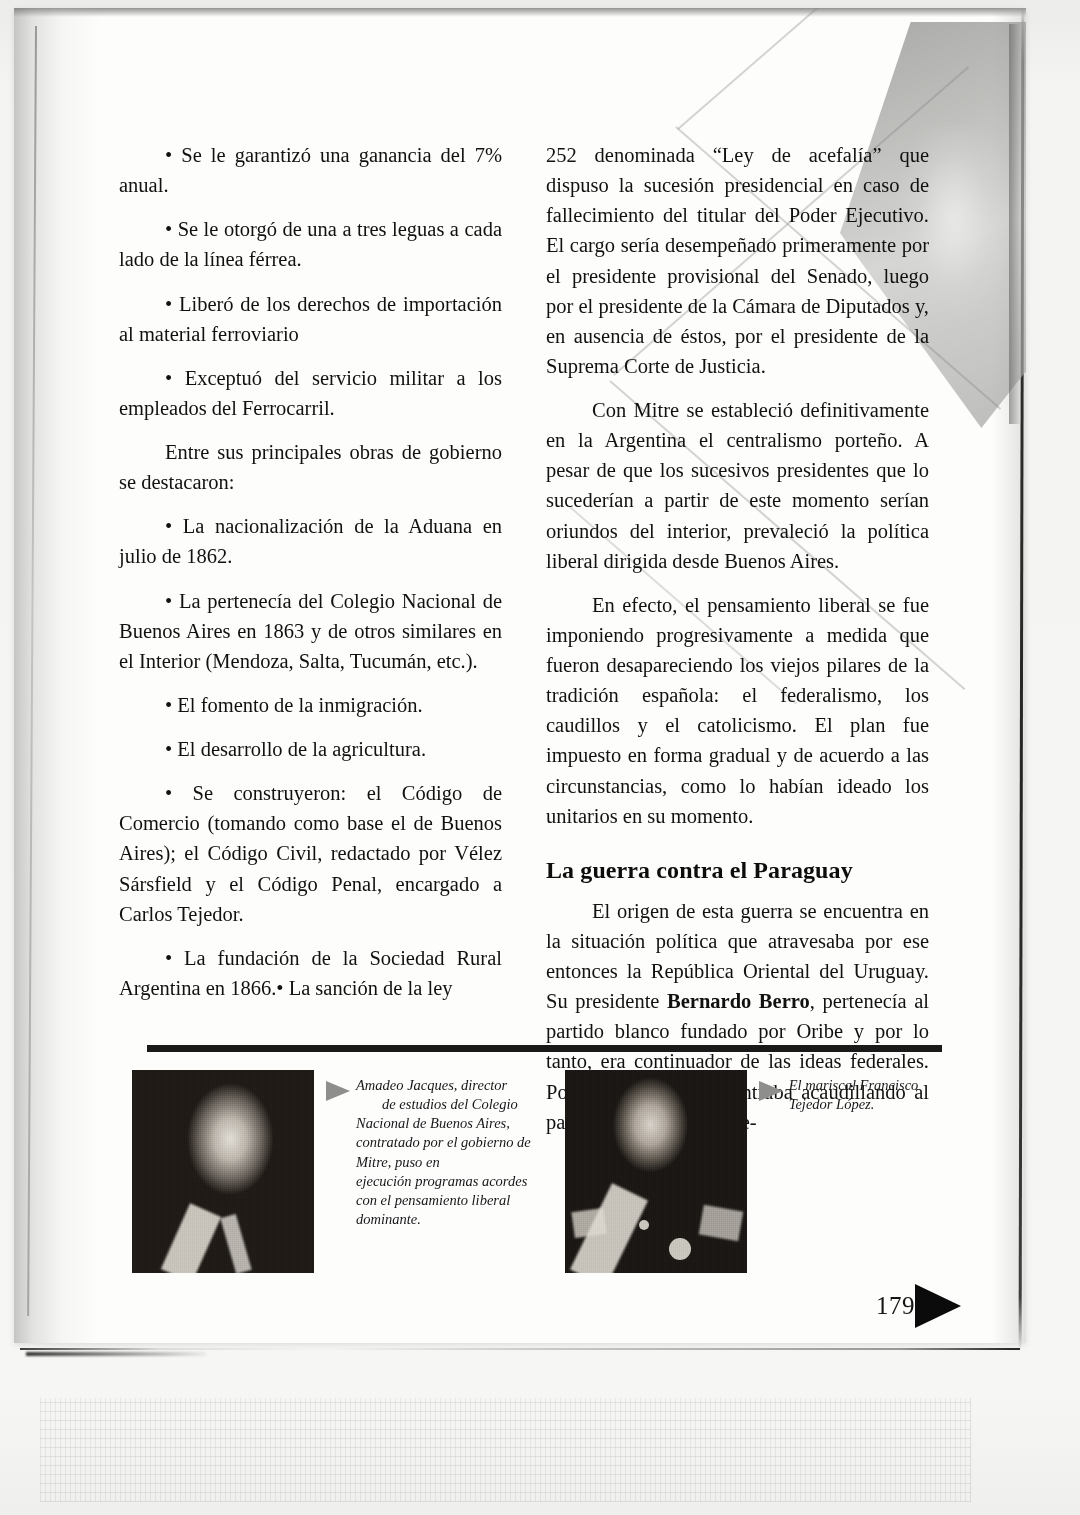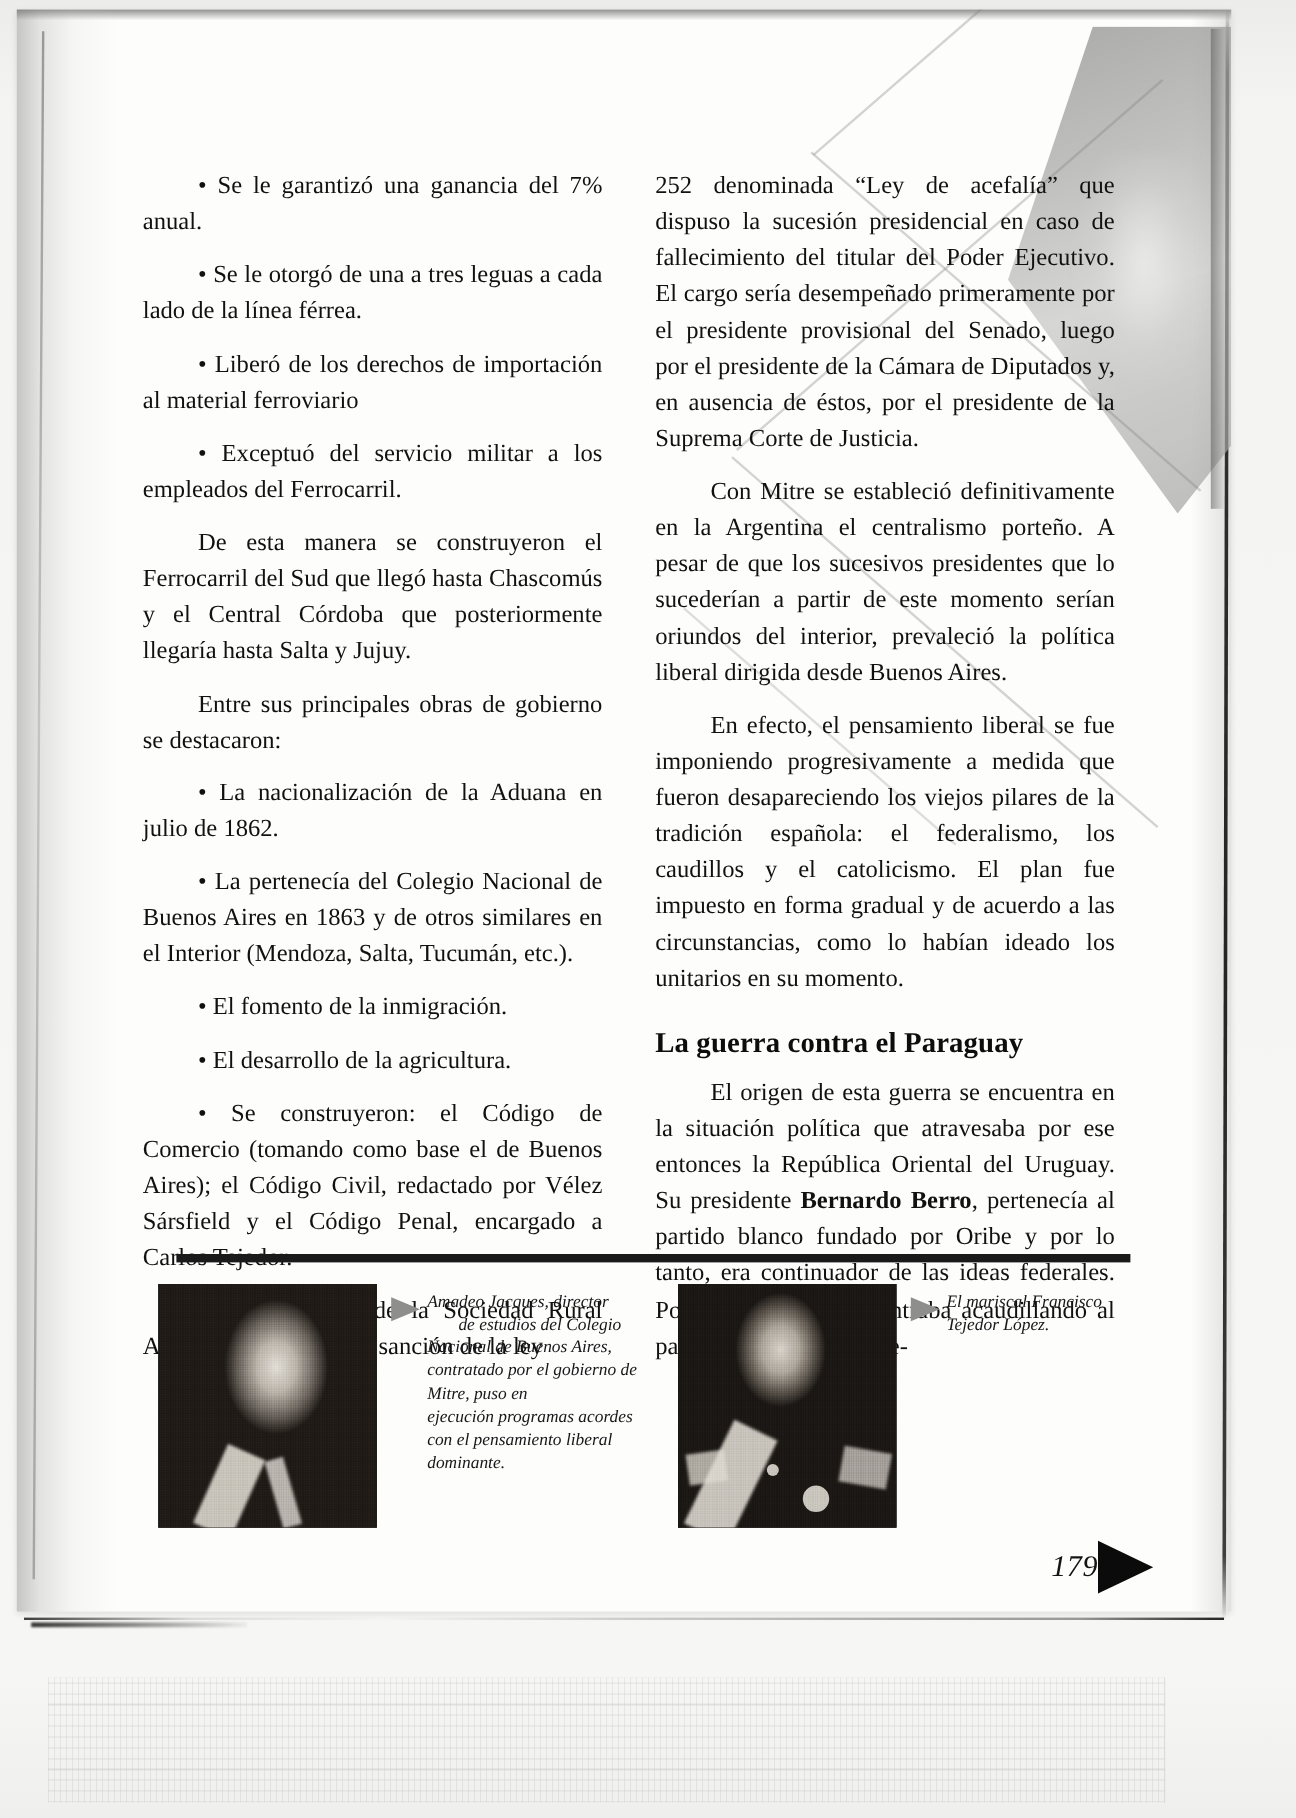--- a/index.html
+++ b/index.html
@@ -297,21 +297,20 @@
   .caption .l { display: block; }
 
   
   .folio {
     position: absolute;
     left: 862px;
     top: 1228px;
     display: flex;
     align-items: center;
     gap: 0;
-    font-style: italic;
   }
   .folio-num {
     font-size: 25px;
     color: #141414;
     letter-spacing: 0.5px;
   }
   .tri-black {
     width: 0; height: 0;
     border-top: 22px solid transparent;
     border-bottom: 22px solid transparent;
@@ -380,21 +379,20 @@
 
     <div class="content">
 
       <div class="columns">
 
         <div class="col">
           <p class="para bullet"><span>• Se le garantizó una ganancia del 7% anual.</span></p>
           <p class="para bullet"><span>• Se le otorgó de una a tres leguas a cada lado de la línea férrea.</span></p>
           <p class="para bullet"><span>• Liberó de los derechos de importación al material ferroviario</span></p>
           <p class="para bullet"><span>• Exceptuó del servicio militar a los empleados del Ferrocarril.</span></p>
-          <p class="para gap-lg"><span>De esta manera se construyeron el </span><span class="it">Ferrocarril del Sud</span><span> que llegó hasta Chascomús y el </span><span class="it">Central Córdoba</span><span> que posteriormente llegaría hasta Salta y Jujuy.</span></p>
           <p class="para"><span>Entre sus principales obras de gobierno se destacaron:</span></p>
           <p class="para bullet"><span>• La nacionalización de la Aduana en julio de 1862.</span></p>
           <p class="para bullet"><span>• La pertenecía del </span><span class="it">Colegio Nacional de Buenos Aires</span><span> en 1863 y de otros similares en el Interior (Mendoza, Salta, Tucumán, etc.).</span></p>
           <p class="para bullet"><span>• El fomento de la inmigración.</span></p>
           <p class="para bullet"><span>• El desarrollo de la agricultura.</span></p>
           <p class="para bullet"><span>• Se construyeron: el </span><span class="it">Código de Comercio</span><span> (tomando como base el de Buenos Aires); el </span><span class="it">Código Civil</span><span>, redactado por Vélez Sársfield y el </span><span class="it">Código Penal</span><span>, encargado a Carlos Tejedor.</span></p>
           <p class="para bullet"><span>• La fundación de la Sociedad Rural Argentina en 1866.• La sanción de la ley</span></p>
         </div>
 
         <div class="col">

